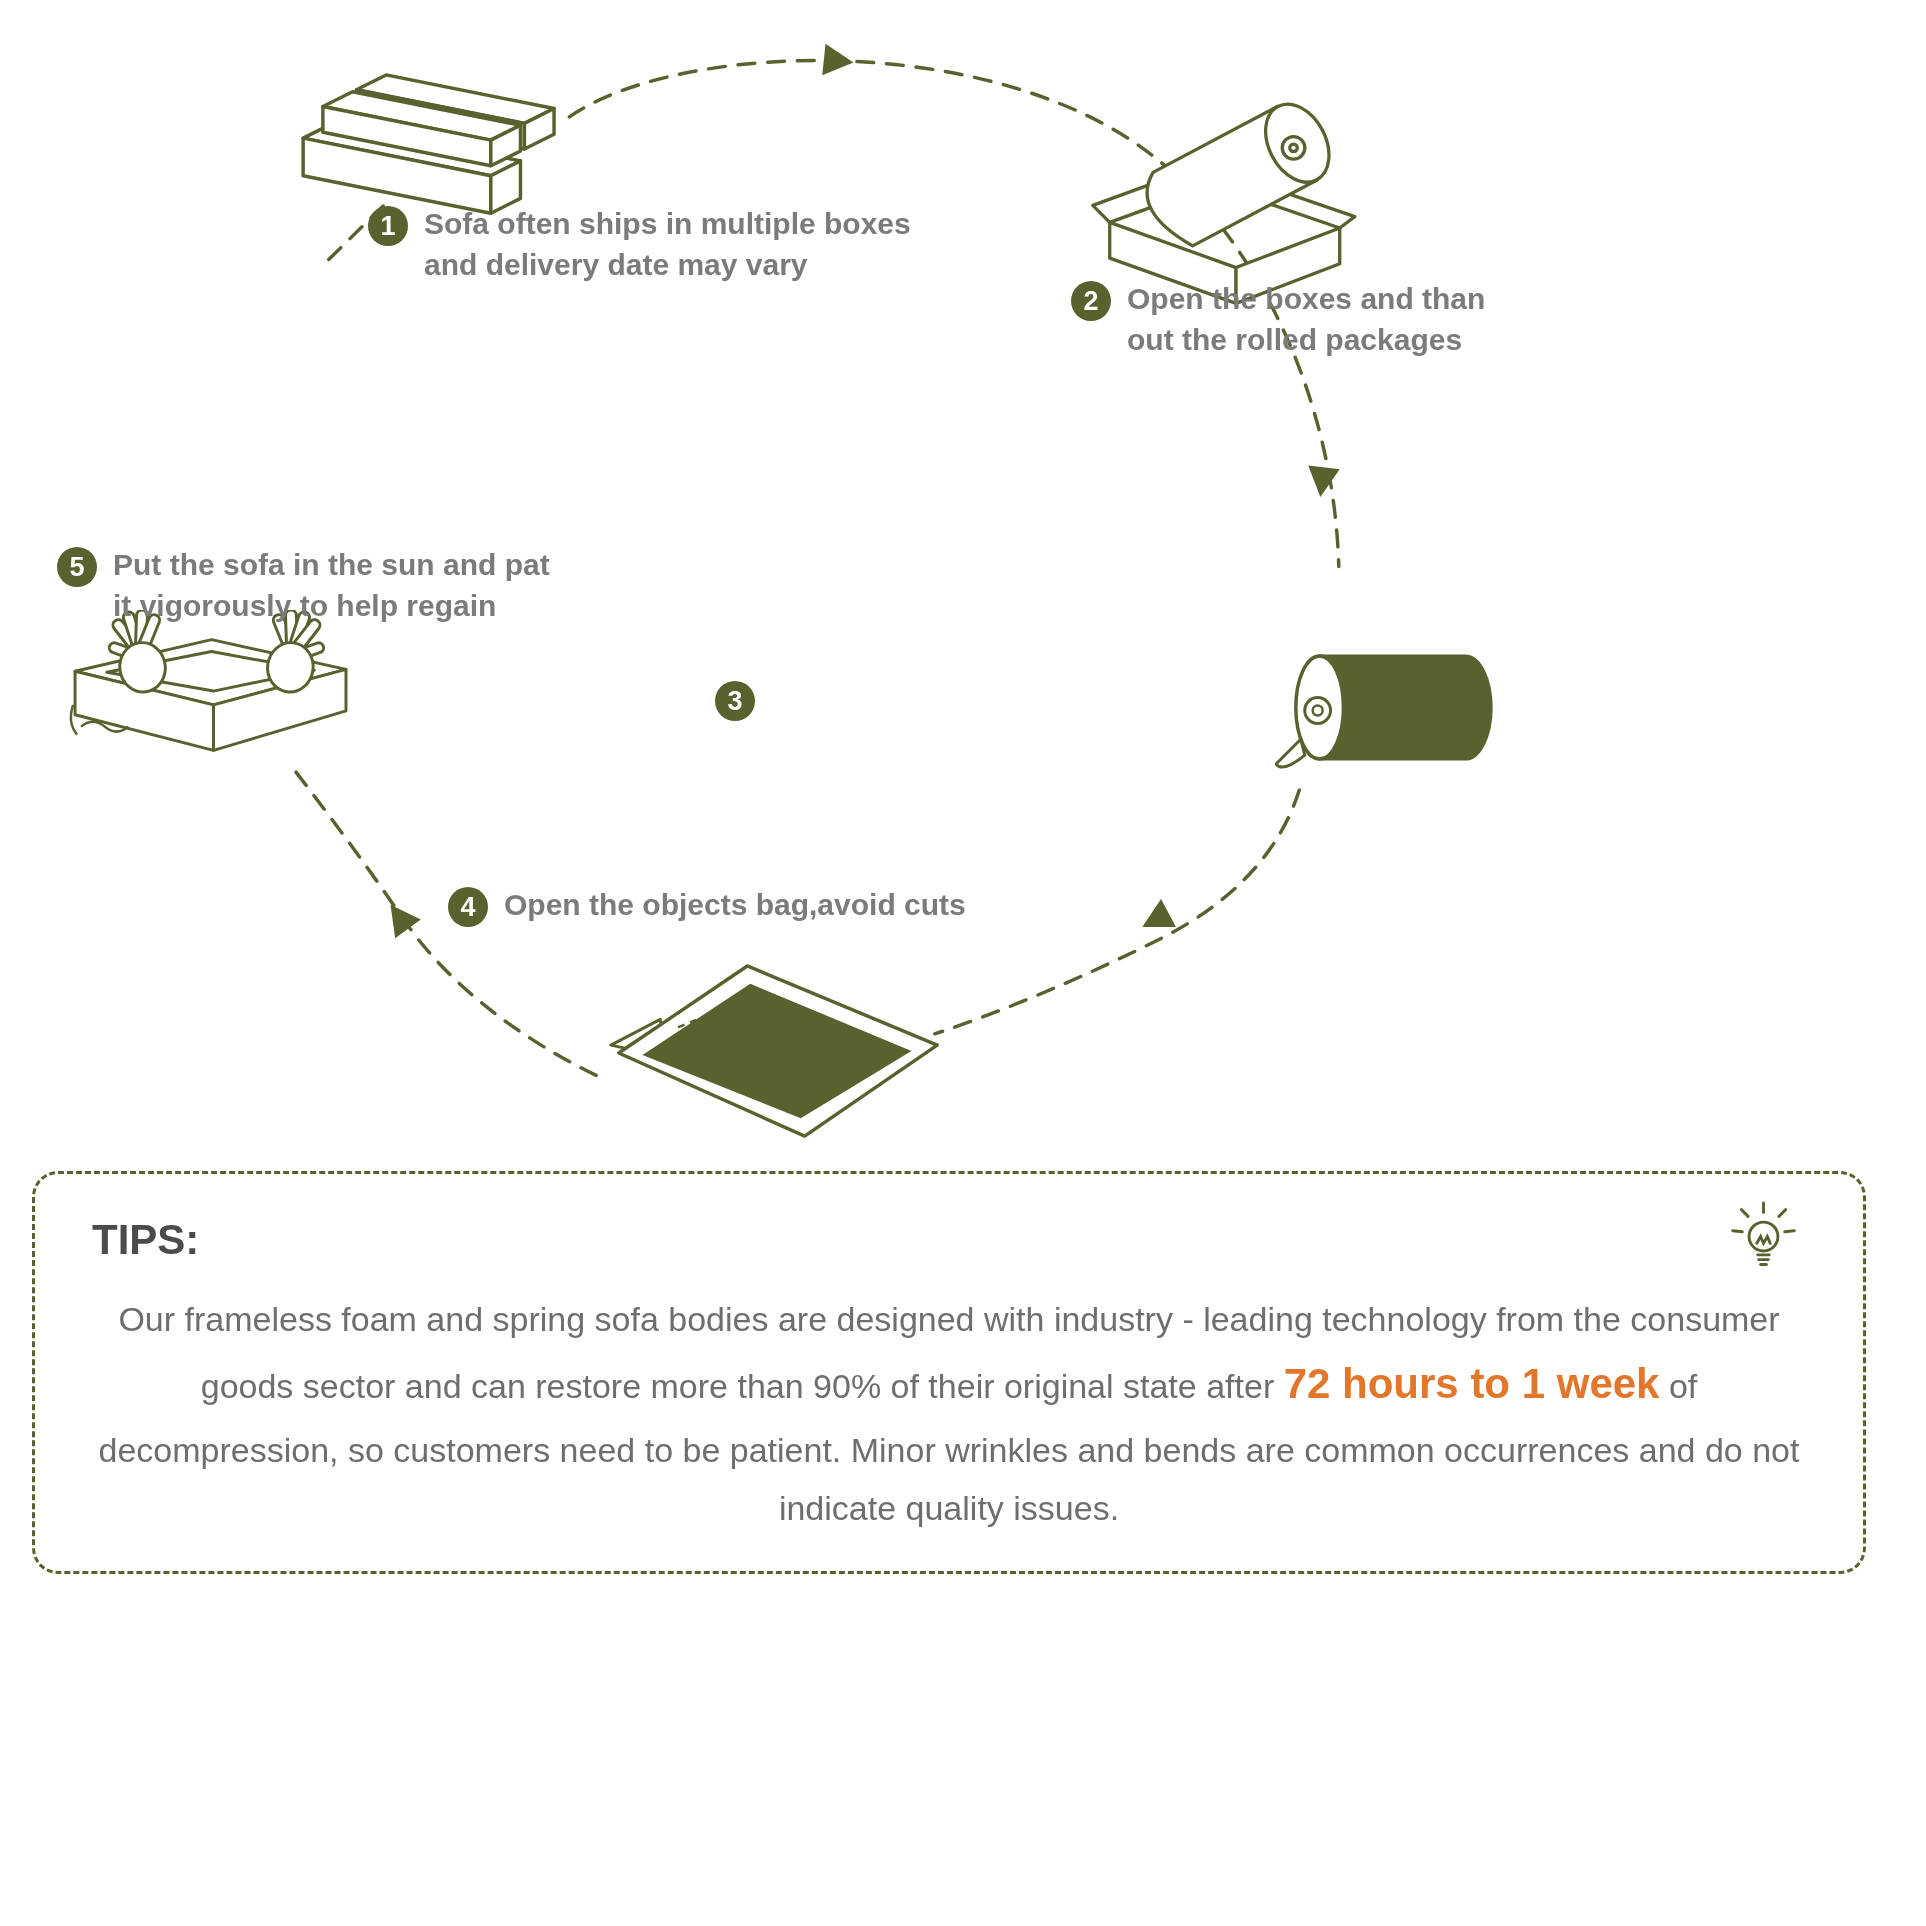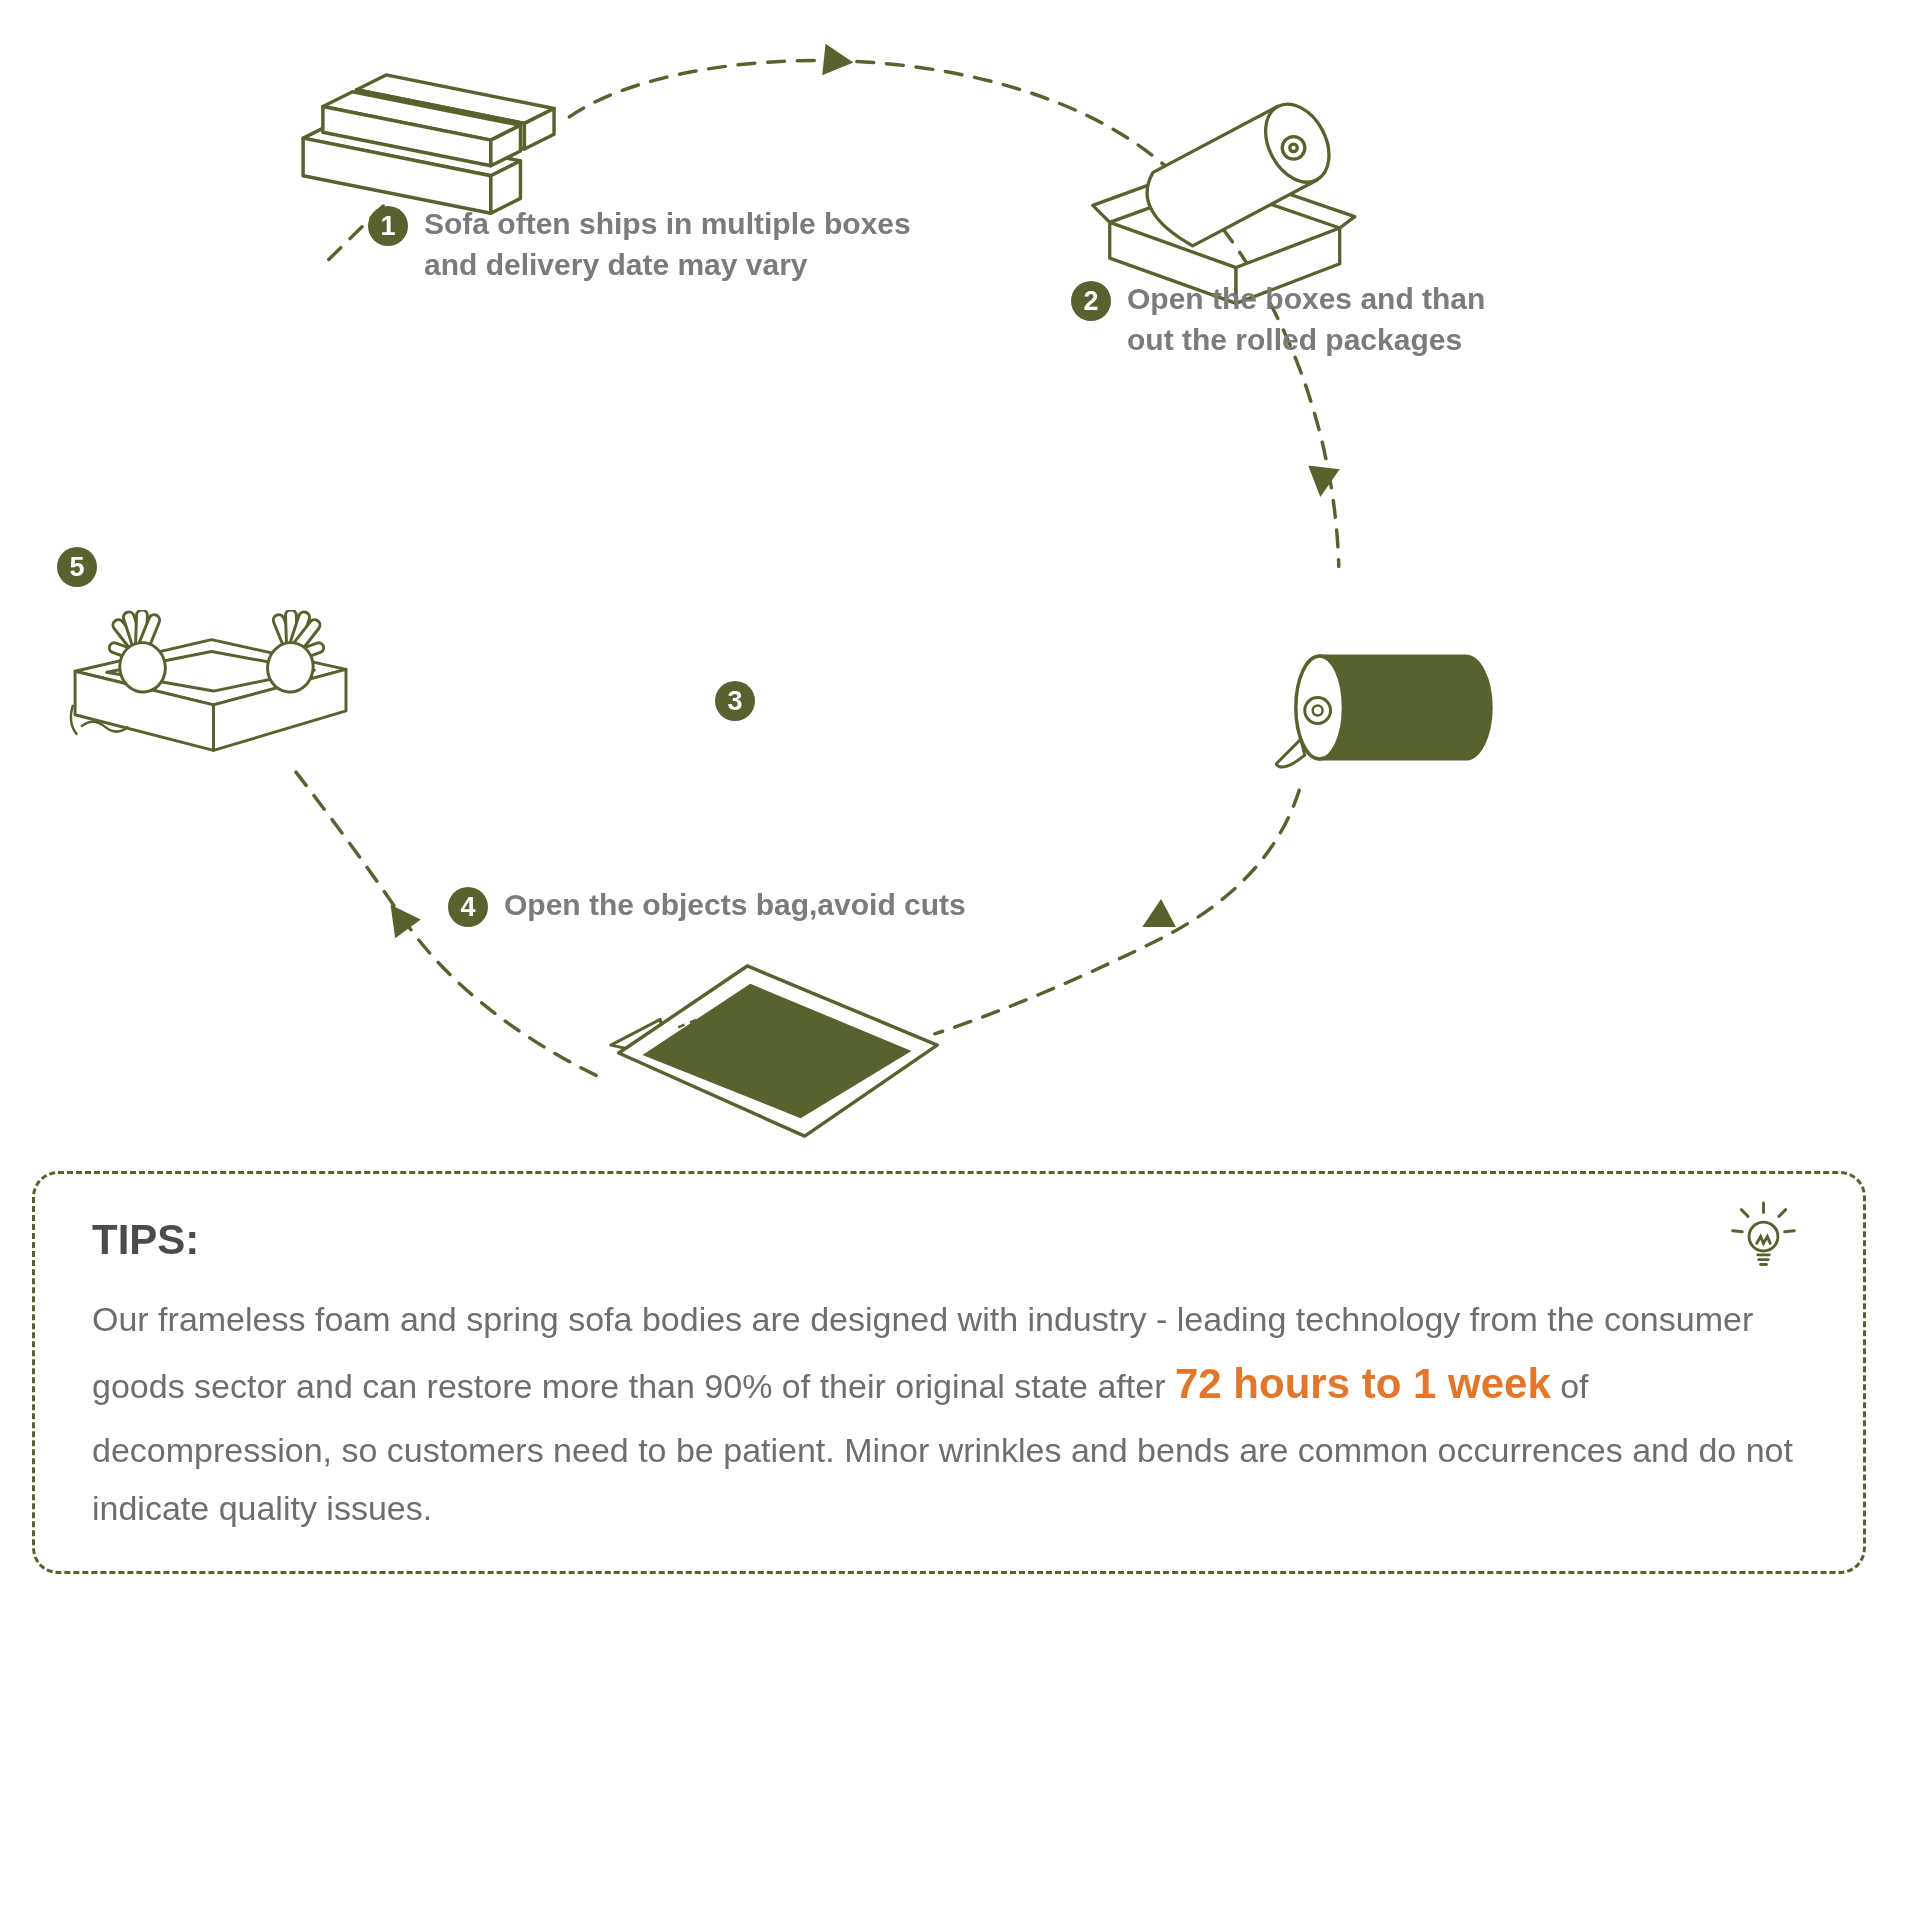--- a/index.html
+++ b/index.html
@@ -28,21 +28,21 @@
   #illus-roll{left:1275px;top:644px;}
   #illus-bag{left:594px;top:962px;}
   #illus-sofa{left:65px;top:610px;}
   
   .tips-box{
     position:absolute;left:32px;top:1171px;width:1834px;height:403px;
     box-sizing:border-box;border:3px dashed var(--olive,#57622e);border-radius:26px;
     padding:42px 57px;
   }
   .tips-title{margin:0 0 26px 0;font-size:42px;font-weight:bold;color:var(--tips_title_gray,#4b4b4b);}
-  .tips-body{margin:0;max-width:1728px;font-size:34px;color:var(--body_gray,#6e6e6e);line-height:1.72;}
+  .tips-body{margin:0;max-width:1728px;font-size:34px;color:var(--body_gray,#6e6e6e);line-height:1.72;text-align:center;}
   .tips-highlight{font-size:42px;font-weight:bold;color:var(--orange,#e2772b);}
   .bulb{position:absolute;right:61px;top:26px;}
 </style>
 </head>
 <body>
 
 <div class="canvas">
 
   <svg class="arcs" width="1927" height="1927" viewBox="0 0 1946 1946">
     <g fill="none" stroke="#57622e" stroke-width="3.5" stroke-linecap="round" stroke-dasharray="17 13">
@@ -155,20 +155,24 @@
 
   <div id="step4" class="step">
     <div class="badge">4</div>
     <div class="step-text">
       <div>Open the objects bag,avoid cuts</div>
     </div>
   </div>
 
   <div id="step5" class="step">
     <div class="badge">5</div>
+    <div class="step-text">
+      <div>Put the sofa in the sun and pat</div>
+      <div>it vigorously to help regain</div>
+    </div>
   </div>
 
   <div class="tips-box">
     <svg class="bulb" width="77" height="77" viewBox="0 0 80 80">
       <g fill="none" stroke="#57622e" stroke-width="3" stroke-linecap="round">
         <line x1="40" y1="3" x2="40" y2="13"></line>
         <line x1="17" y1="10" x2="24" y2="17"></line>
         <line x1="63" y1="10" x2="56" y2="17"></line>
         <line x1="8" y1="32" x2="18" y2="33"></line>
         <line x1="72" y1="32" x2="62" y2="33"></line>

